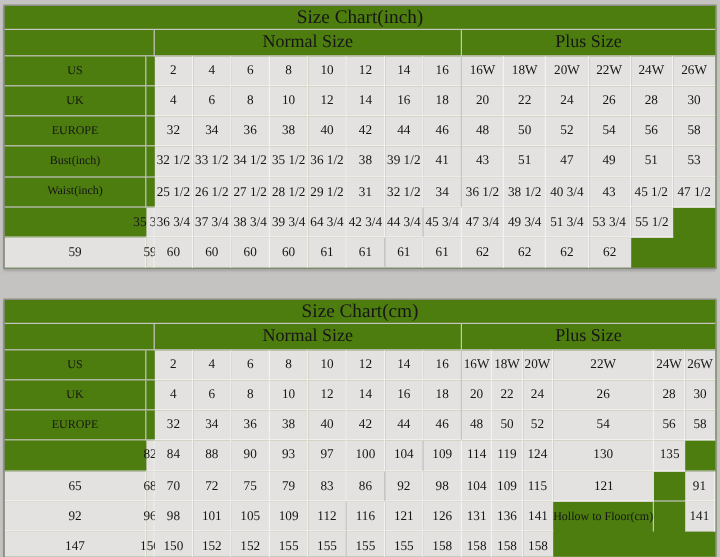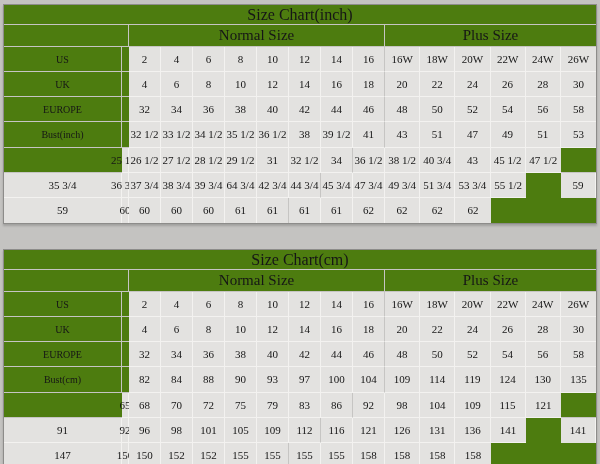--- a/index.html
+++ b/index.html
@@ -123,20 +123,21 @@
       <div class="cell">36 1/2</div>
       <div class="cell">38</div>
       <div class="cell">39 1/2</div>
       <div class="cell nb">41</div>
       <div class="cell">43</div>
       <div class="cell">51</div>
       <div class="cell">47</div>
       <div class="cell">49</div>
       <div class="cell">51</div>
       <div class="cell lc">53</div>
+      <div class="rowlabel">Waist(inch)</div>
       <div class="gutter"></div>
       <div class="cell">25 1/2</div>
       <div class="cell">26 1/2</div>
       <div class="cell">27 1/2</div>
       <div class="cell">28 1/2</div>
       <div class="cell">29 1/2</div>
       <div class="cell">31</div>
       <div class="cell">32 1/2</div>
       <div class="cell nb">34</div>
       <div class="cell">36 1/2</div>
@@ -223,21 +224,20 @@
       <div class="cell">40</div>
       <div class="cell">42</div>
       <div class="cell">44</div>
       <div class="cell nb">46</div>
       <div class="cell">48</div>
       <div class="cell">50</div>
       <div class="cell">52</div>
       <div class="cell">54</div>
       <div class="cell">56</div>
       <div class="cell lc">58</div>
-      <div class="rowlabel">Bust(cm)</div>
       <div class="gutter"></div>
       <div class="cell">82</div>
       <div class="cell">84</div>
       <div class="cell">88</div>
       <div class="cell">90</div>
       <div class="cell">93</div>
       <div class="cell">97</div>
       <div class="cell">100</div>
       <div class="cell nb">104</div>
       <div class="cell">109</div>
@@ -269,20 +269,21 @@
       <div class="cell">101</div>
       <div class="cell">105</div>
       <div class="cell">109</div>
       <div class="cell nb">112</div>
       <div class="cell">116</div>
       <div class="cell">121</div>
       <div class="cell">126</div>
       <div class="cell">131</div>
       <div class="cell">136</div>
       <div class="cell lc">141</div>
+      <div class="rowlabel lr">Hollow to Floor(cm)</div>
       <div class="gutter lr"></div>
       <div class="cell lr">141</div>
       <div class="cell lr">147</div>
       <div class="cell lr">150</div>
       <div class="cell lr">150</div>
       <div class="cell lr">152</div>
       <div class="cell lr">152</div>
       <div class="cell lr">155</div>
       <div class="cell nb lr">155</div>
       <div class="cell lr">155</div>

